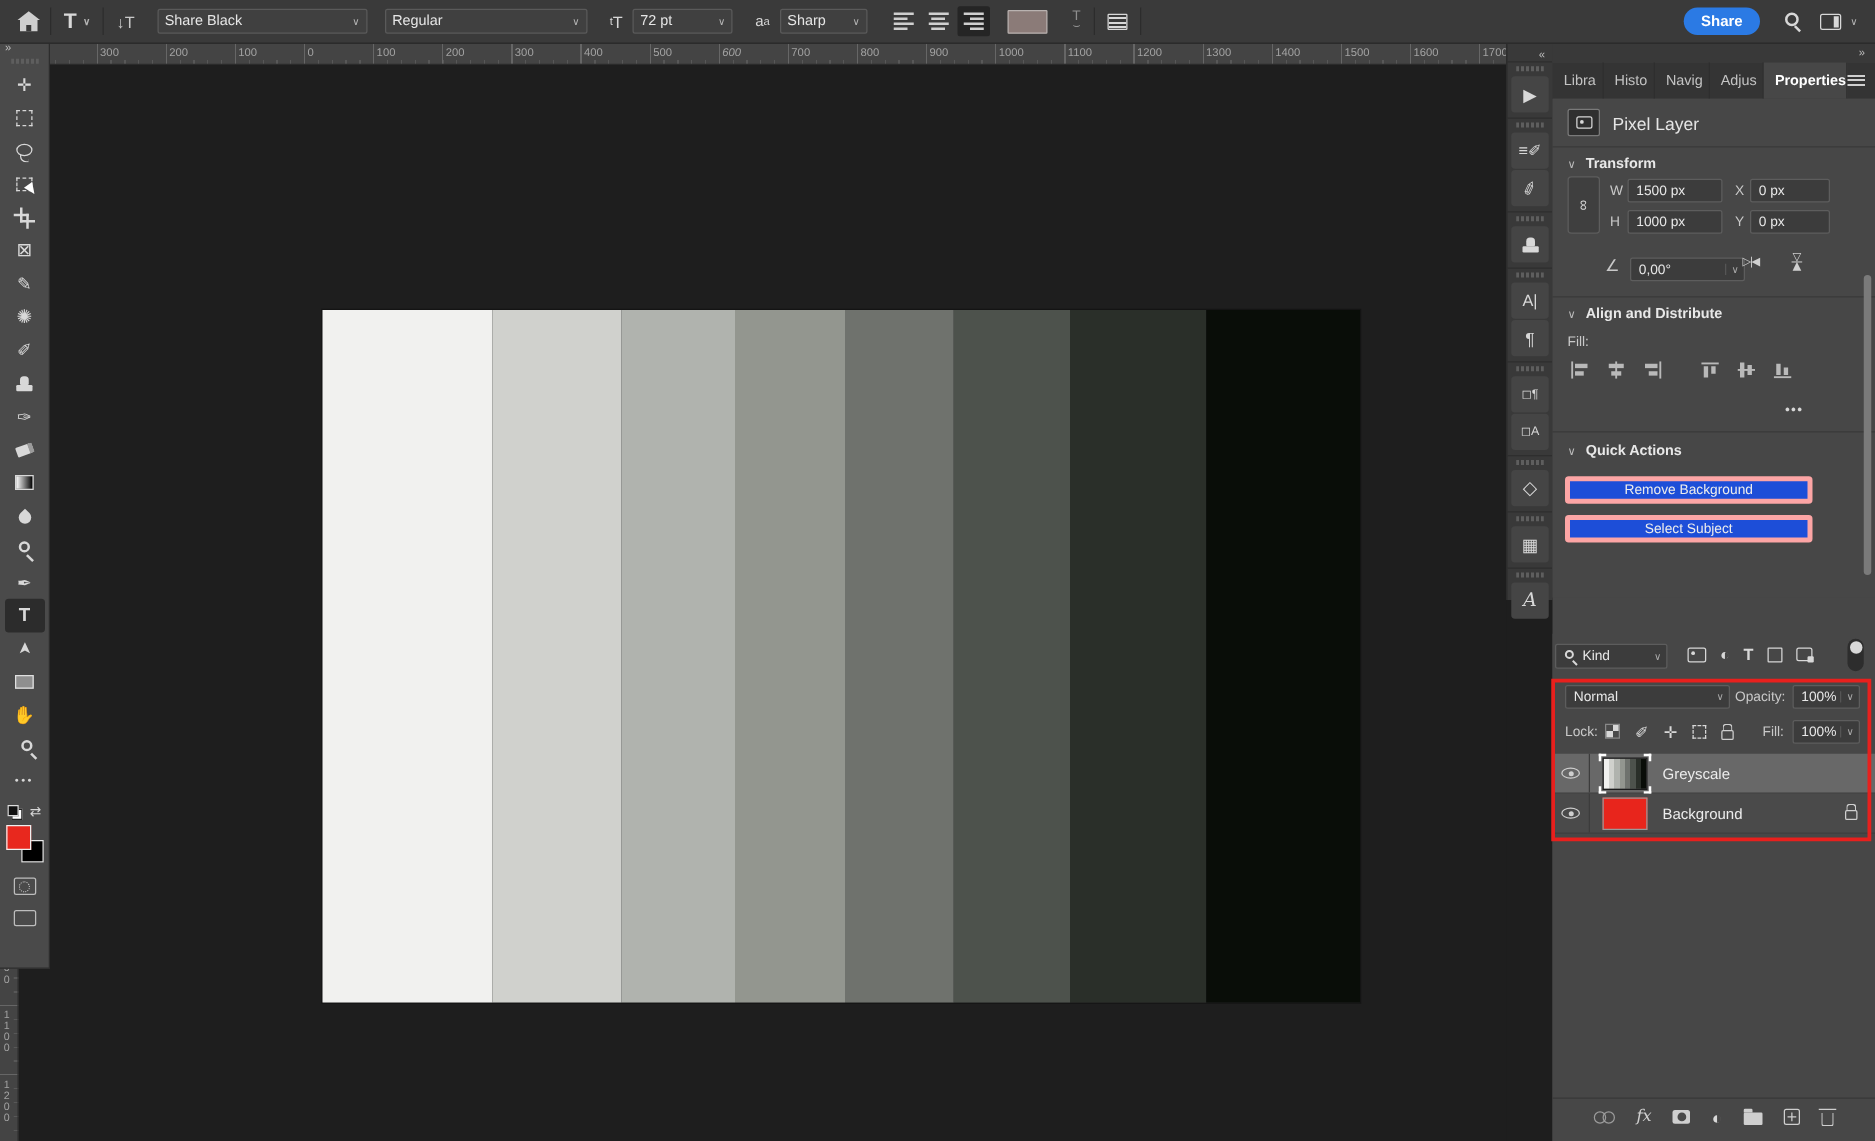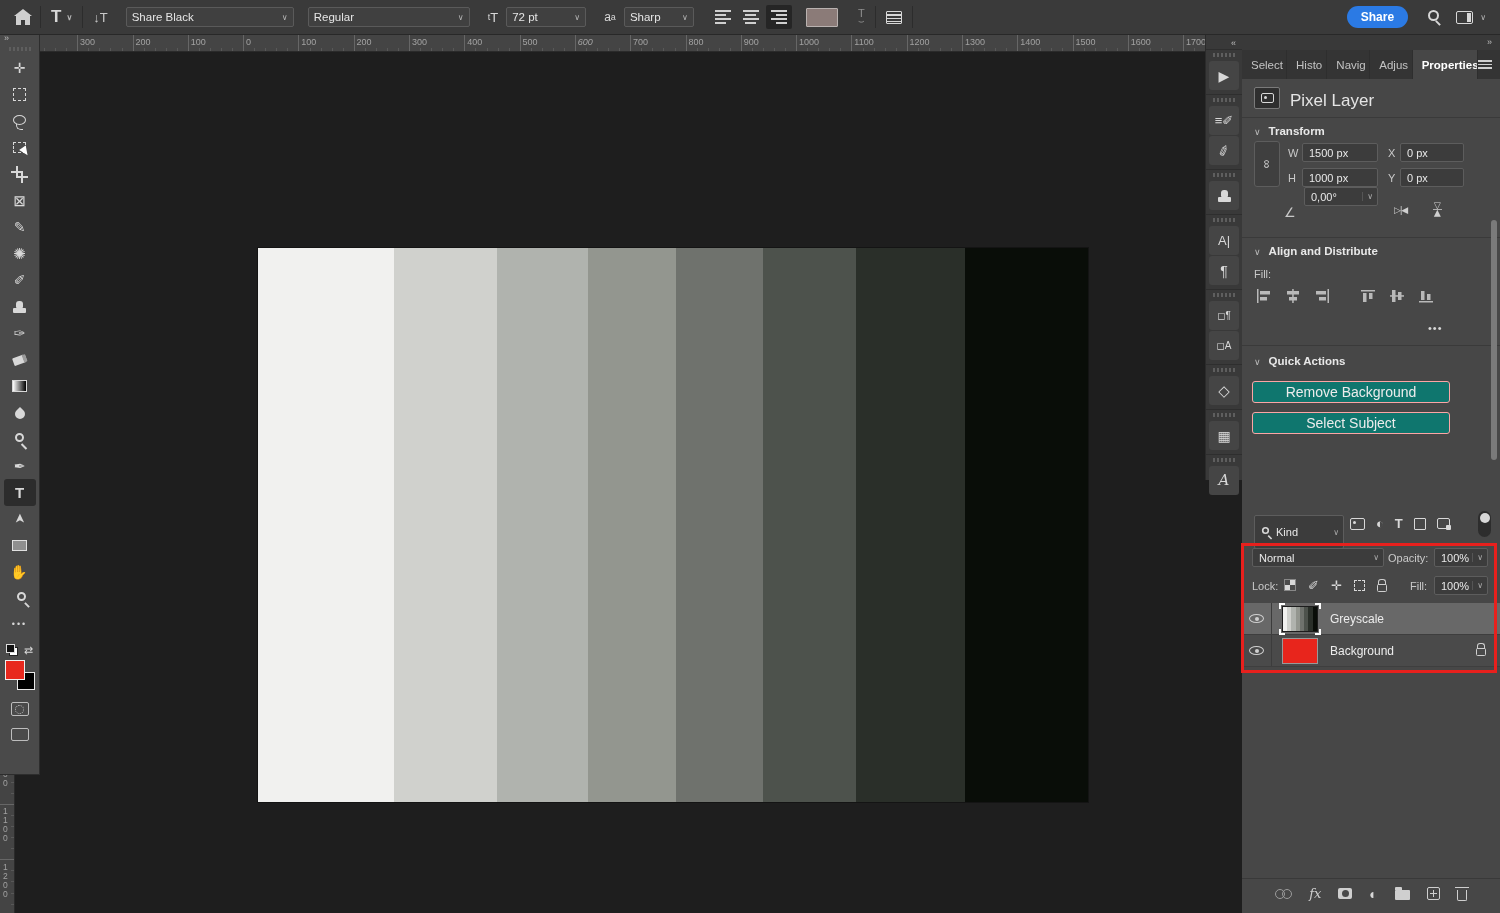--- a/index.html
+++ b/index.html
@@ -129,21 +129,21 @@
   .menu-lines{width:14px;height:9px;background:repeating-linear-gradient(to bottom,#cfcfcf 0 1.5px,transparent 1.5px 3.5px);}
   #props-tabs{top:15px;height:29px;}
   #props-body{position:absolute;left:0;top:44px;width:258px;height:399px;background:#474747;}
   .divider{position:absolute;left:0;width:258px;height:1px;background:#3a3a3a;}
   .sect-head{position:absolute;left:12px;color:#e8e8e8;font-weight:bold;font-size:11.5px;}
   .sect-head .chev{color:#bdbdbd;font-weight:normal;font-size:9px;margin-right:8px;}
   .plabel{position:absolute;color:#c9c9c9;font-size:11px;}
   .pfield{position:absolute;display:flex;align-items:center;background:#3c3c3c;border:1px solid #5d5d5d;border-radius:2px;height:19px;padding:0 6px;color:#e8e8e8;font-size:11px;}
   .pfield .chev{margin-left:auto;color:#aaa;font-size:8px;border-left:1px solid #555;padding-left:4px;margin-right:-2px;}
   .chainbox{position:absolute;left:12px;top:62px;width:26px;height:46px;background:#3f3f3f;border:1px solid #5d5d5d;border-radius:3px;display:flex;align-items:center;justify-content:center;color:#d2d2d2;}
-  .qa-btn{position:absolute;left:10px;width:198px;height:22px;background:#0f766e;border:1px solid #fca5a5;border-radius:3px;display:flex;align-items:center;justify-content:center;color:#ececec;font-size:14px;}
+  .qa-btn{position:absolute;left:10px;width:198px;height:22px;background:#1d4ed8;border:4px solid #fca5a5;border-radius:3px;display:flex;align-items:center;justify-content:center;color:#ececec;font-size:11px;}
   .scrollthumb{position:absolute;right:3px;width:6px;border-radius:3px;background:#7a7a7a;}
   #layers-tabs{top:443px;height:29px;}
   #layers-body{position:absolute;left:0;top:472px;width:258px;height:406px;background:#474747;}
   .licon{display:flex;align-items:center;justify-content:center;color:#d8d8d8;}
   .layer-row{position:absolute;left:0;width:258px;height:32px;display:flex;align-items:center;border-bottom:1px solid #3e3e3e;background:#4a4a4a;}
   .layer-row.selected{background:#686868;}
   .eyecell{width:30px;display:flex;align-items:center;justify-content:center;border-right:1px solid #3c3c3c;height:100%;}
   .thumbwrap{position:relative;margin-left:10px;width:36px;height:26px;}
   .thumb{width:100%;height:100%;border:1px solid #1c1c1c;}
   .cnr{position:absolute;width:6px;height:6px;border:2px solid #fff;}
@@ -434,51 +434,51 @@
             <span class="g" style="font-style:italic;font-family:'DejaVu Serif',serif;font-size:15px">A</span>
           </div>
         </div>
       </div>
   </div>
 
   <div id="right-panel">
     <div id="rp-topstrip">»</div>
 
     <div class="tabrow" id="props-tabs">
-        <div class="tab">Select</div>
+        <div class="tab">Libra</div>
         <div class="tab">Histo</div>
         <div class="tab">Navig</div>
         <div class="tab">Adjus</div>
         <div class="tab active">Properties</div>
         <div class="tab-menu">
           <span class="menu-lines"></span>
         </div>
       </div>
 
     <div id="props-body">
       <div style="position:absolute;left:12px;top:8px;width:26px;height:22px;background:#2f2f2f;border:1px solid #7a7a7a;border-radius:2px;display:flex;align-items:center;justify-content:center">
           <span class="ic image-ic" style="width:13px;height:10px"></span>
         </div>
-      <div class="plabel" style="left:48px;top:12px;font-size:17px;color:#e5e5e5">Pixel Layer</div>
+      <div class="plabel" style="left:48px;top:12px;font-size:14px;color:#e5e5e5">Pixel Layer</div>
       <div class="divider" style="top:38px"></div>
 
       <div class="sect-head" style="top:46px"><span class="chev">∨</span><span>Transform</span></div>
       <div class="chainbox">
           <span class="g" style="transform:rotate(90deg);font-size:12px">∞</span>
         </div>
       <div class="plabel" style="left:46px;top:68px">W</div>
       <div class="pfield" style="left:60px;top:64px;width:76px">1500 px</div>
       <div class="plabel" style="left:146px;top:68px">X</div>
       <div class="pfield" style="left:158px;top:64px;width:64px">0 px</div>
       <div class="plabel" style="left:46px;top:93px">H</div>
       <div class="pfield" style="left:60px;top:89px;width:76px">1000 px</div>
       <div class="plabel" style="left:146px;top:93px">Y</div>
       <div class="pfield" style="left:158px;top:89px;width:64px">0 px</div>
       <div class="plabel" style="left:42px;top:126px;font-size:13px">∠</div>
-      <div class="pfield" style="left:62px;top:108px;width:74px">
+      <div class="pfield" style="left:62px;top:127px;width:92px">
           <span>0,00°</span>
           <span class="chev">∨</span>
         </div>
       <div style="position:absolute;left:152px;top:124px"><span class="flip-ic">▷|◀</span></div>
       <div style="position:absolute;left:190px;top:124px;transform:rotate(90deg)"><span class="flip-ic">▷|◀</span></div>
 
       <div class="divider" style="top:158px"></div>
       <div class="sect-head" style="top:166px"><span class="chev">∨</span><span>Align and Distribute</span></div>
       <div class="plabel" style="left:12px;top:189px">Fill:</div>
       <div id="align-icons" style="position:absolute;left:14px;top:210px;display:flex;gap:13px;align-items:center">
@@ -517,21 +517,21 @@
 
       <div class="divider" style="top:266px"></div>
       <div class="sect-head" style="top:276px"><span class="chev">∨</span><span>Quick Actions</span></div>
       <div class="qa-btn" style="top:302px">Remove Background</div>
       <div class="qa-btn" style="top:333px">Select Subject</div>
       <div class="scrollthumb" style="top:141px;height:240px"></div>
     </div>
 
 
     <div id="layers-body">
-      <div class="pfield" style="left:12px;top:8px;width:90px;height:34px">
+      <div class="pfield" style="left:2px;top:8px;width:90px;height:20px">
         <span class="ic magnifier" style="transform:scale(.8);margin-right:6px"></span>
         <span>Kind</span>
         <span class="chev" style="border:none">∨</span>
       </div>
       <div id="filter-icons" style="position:absolute;left:108px;top:10px;display:flex;gap:11px;align-items:center">
           <div class="licon">
             <i class="ic image-ic"></i>
           </div>
           <div class="licon">
             <span class="g" style="font-size:13px">◐</span>

